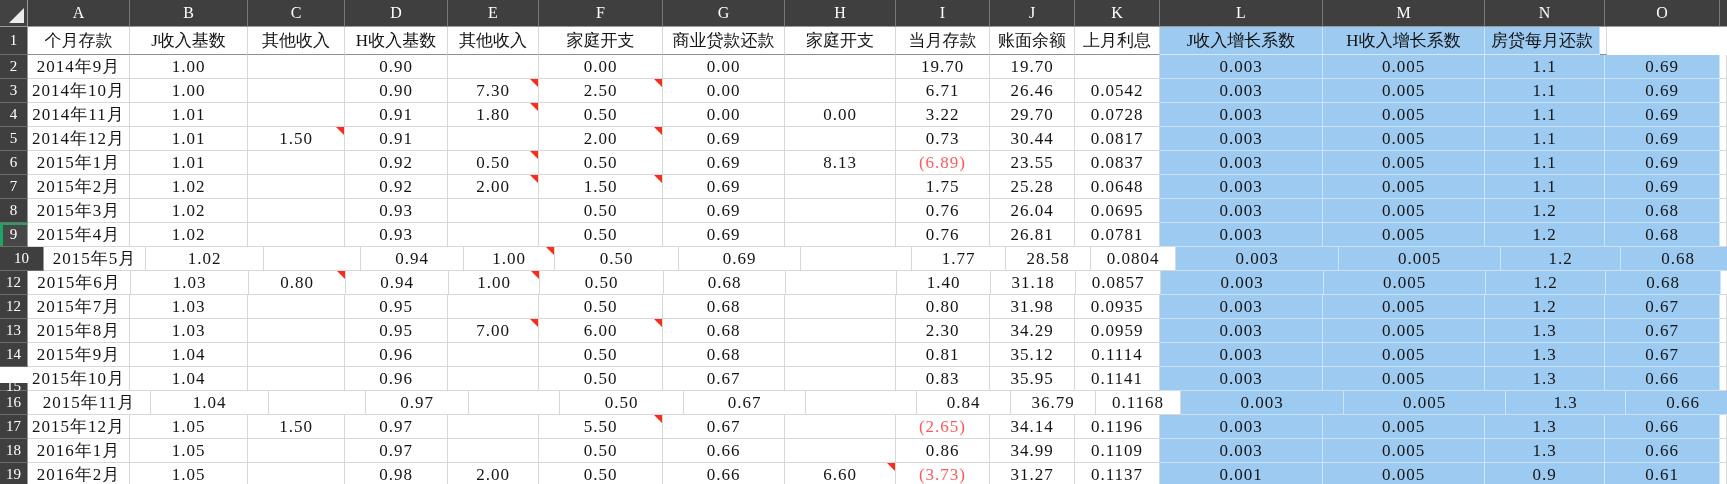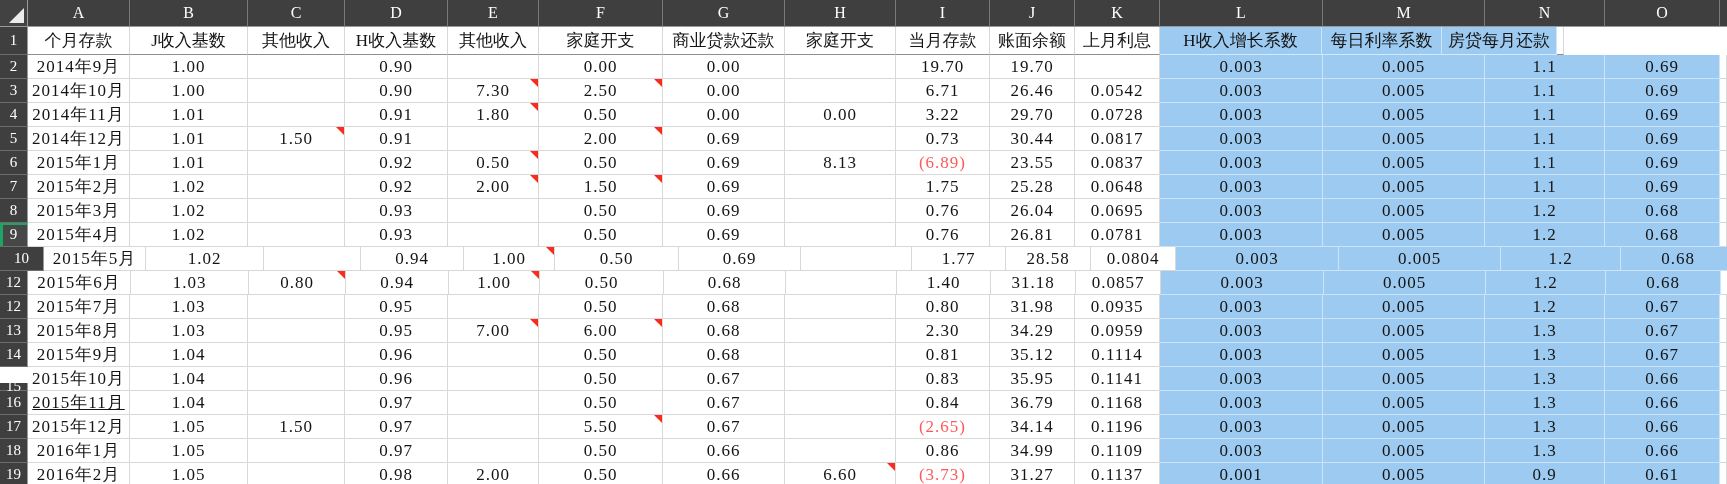--- a/index.html
+++ b/index.html
@@ -88,22 +88,22 @@
         <div class="cell" style="width: 118px;">J收入基数</div>
         <div class="cell" style="width: 97px;">其他收入</div>
         <div class="cell" style="width: 103px;">H收入基数</div>
         <div class="cell" style="width: 91px;">其他收入</div>
         <div class="cell" style="width: 124px;">家庭开支</div>
         <div class="cell" style="width: 122px;">商业贷款还款</div>
         <div class="cell" style="width: 111px;">家庭开支</div>
         <div class="cell" style="width: 94px;">当月存款</div>
         <div class="cell" style="width: 85px;">账面余额</div>
         <div class="cell" style="width: 85px;">上月利息</div>
+        <div class="cell blue" style="width: 163px;">J收入增长系数</div>
         <div class="cell blue" style="width: 162px;">H收入增长系数</div>
-        <div class="cell blue" style="width: 120px;">每日利率系数</div>
         <div class="cell blue" style="width: 115px;">房贷每月还款</div>
         <div class="cell" style="width: 7px;"></div>
       </div>
       <div class="row">
         <div class="rownum" style="width: 28px;">2</div>
         <div class="cell num" style="width: 102px;">2014年9月</div>
         <div class="cell num" style="width: 118px;">1.00</div>
         <div class="cell num" style="width: 97px;"></div>
         <div class="cell num" style="width: 103px;">0.90</div>
         <div class="cell num" style="width: 91px;"></div>
@@ -361,21 +361,21 @@
         <div class="cell num" style="width: 85px;">35.95</div>
         <div class="cell num" style="width: 85px;">0.1141</div>
         <div class="cell blue num" style="width: 163px;">0.003</div>
         <div class="cell blue num" style="width: 162px;">0.005</div>
         <div class="cell blue num" style="width: 120px;">1.3</div>
         <div class="cell blue num" style="width: 115px;">0.66</div>
         <div class="cell" style="width: 7px;"></div>
       </div>
       <div class="row">
         <div class="rownum" style="width: 28px;">16</div>
-        <div class="cell num" style="width: 102px; text-decoration: underline;">2015年11月</div>
+        <div class="cell num" style="width: 123px;">2015年11月</div>
         <div class="cell num" style="width: 118px;">1.04</div>
         <div class="cell num" style="width: 97px;"></div>
         <div class="cell num" style="width: 103px;">0.97</div>
         <div class="cell num" style="width: 91px;"></div>
         <div class="cell num" style="width: 124px;">0.50</div>
         <div class="cell num" style="width: 122px;">0.67</div>
         <div class="cell num" style="width: 111px;"></div>
         <div class="cell num" style="width: 94px;">0.84</div>
         <div class="cell num" style="width: 85px;">36.79</div>
         <div class="cell num" style="width: 85px;">0.1168</div>

